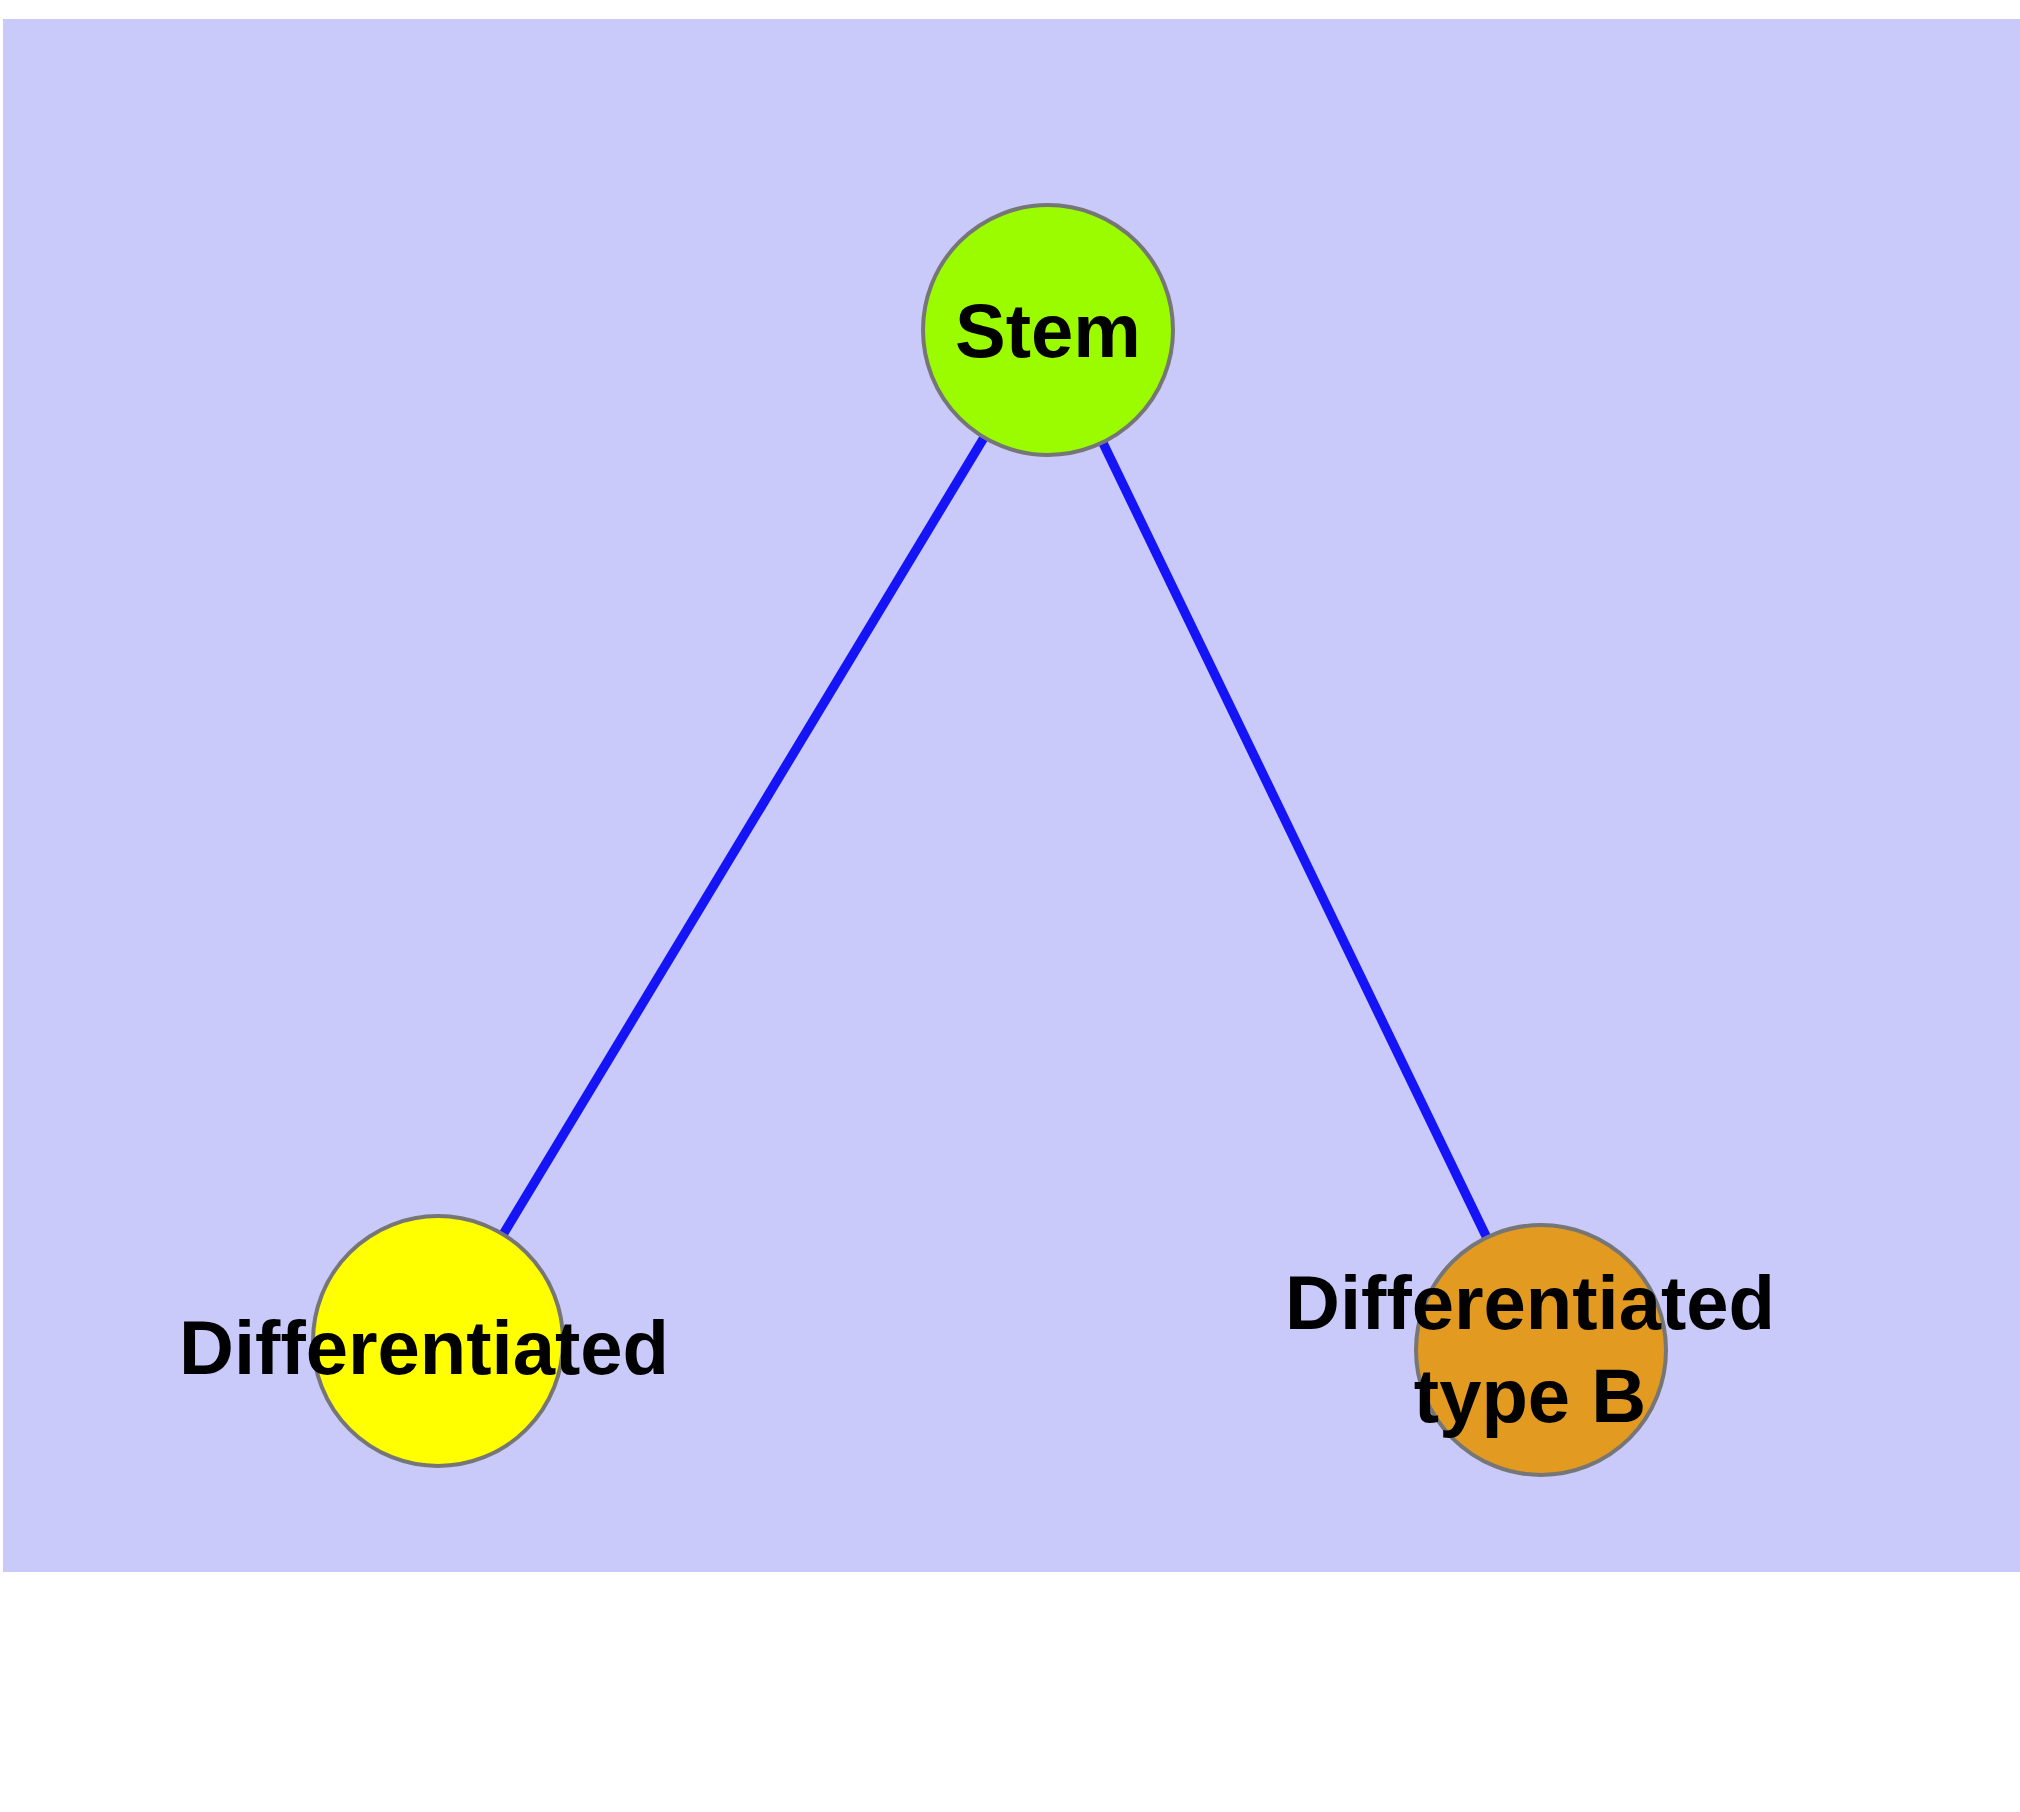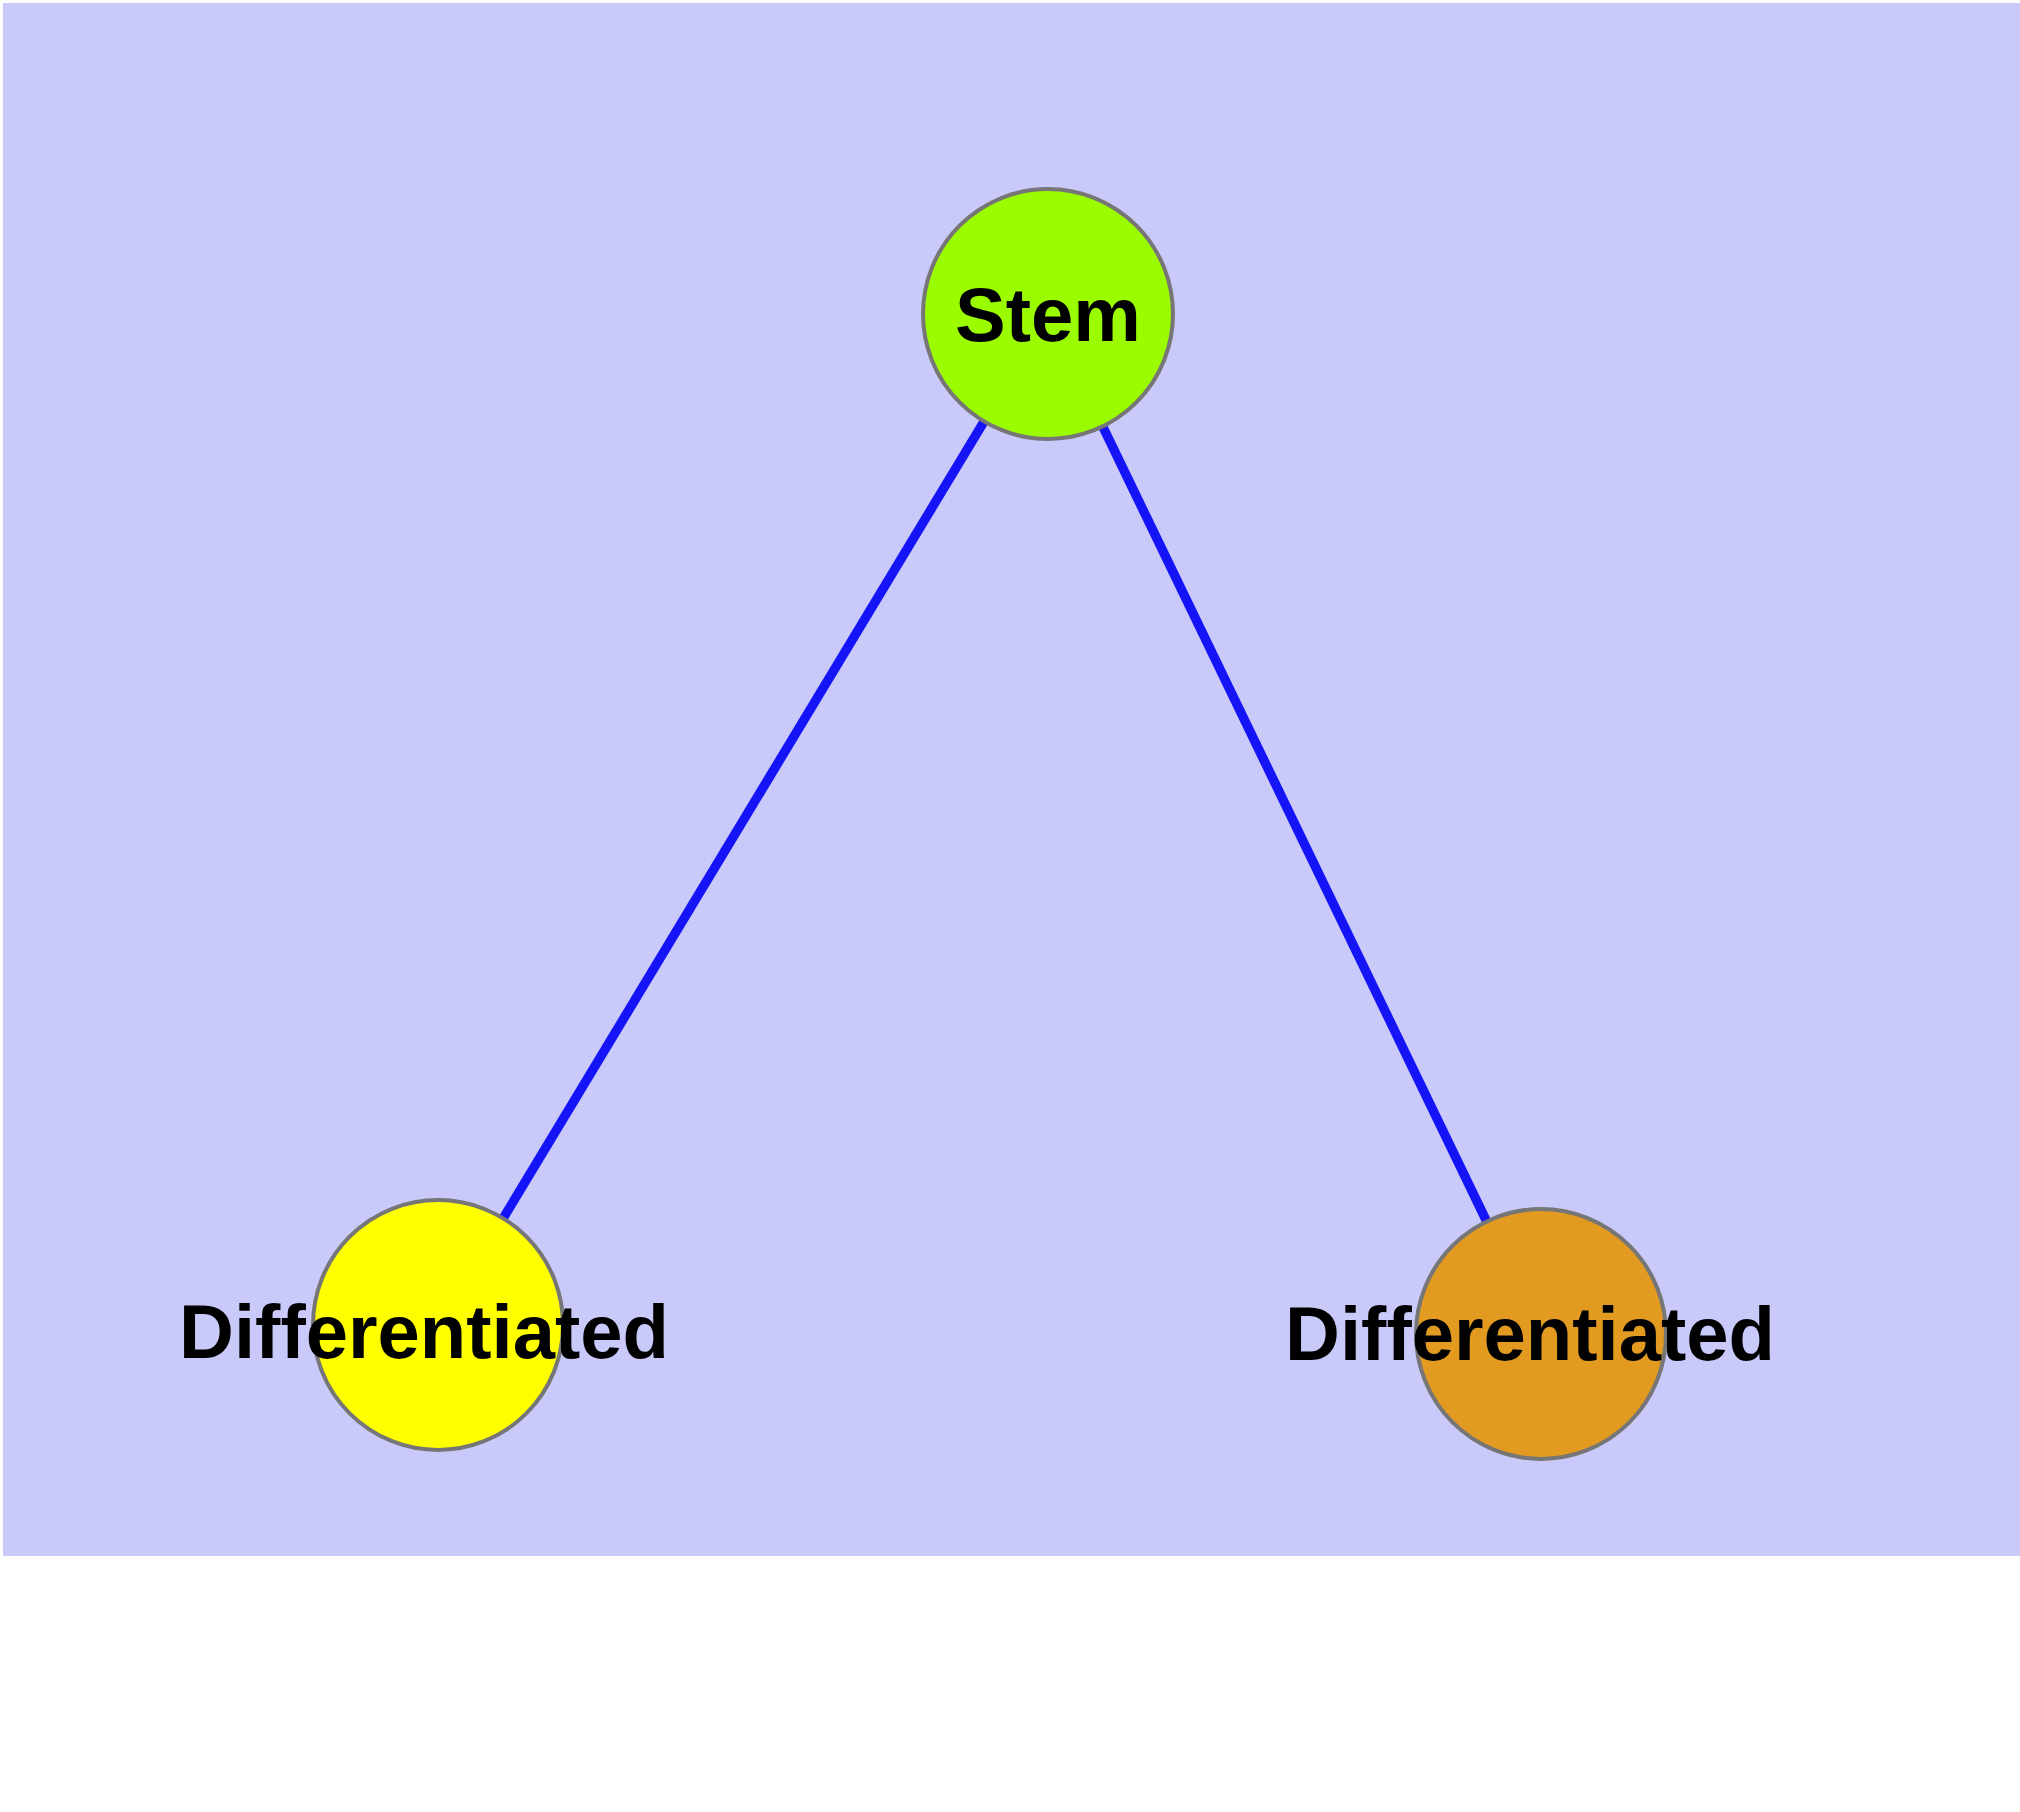--- a/index.html
+++ b/index.html
@@ -7,20 +7,21 @@
     padding: 0;
     background: #ffffff;
     font-family: "Liberation Sans", "DejaVu Sans", sans-serif;
   }
   .canvas {
     position: relative;
     width: 2021px;
     height: 1556px;
     background: #ffffff;
     overflow: hidden;
+    margin-top: 16px;
   }
   
   .plot-bg {
     position: absolute;
     left: 2.5px;
     top: 3.4px;
     right: 0;
     bottom: 0;
     z-index: 0;
   }
@@ -86,16 +87,17 @@
   <div class="node node-a" style="background-color: rgb(255, 255, 0); border-color: rgb(118, 118, 118);"></div>
 
   <div class="node node-b" style="background-color: rgb(226, 154, 32); border-color: rgb(118, 118, 118);"></div>
 
   <div class="float-label label-a">
     <div>Differentiated</div>
   </div>
 
   <div class="float-label label-b">
     <div>Differentiated</div>
+    <div>type B</div>
   </div>
 
 </div>
 
 
 </body></html>

